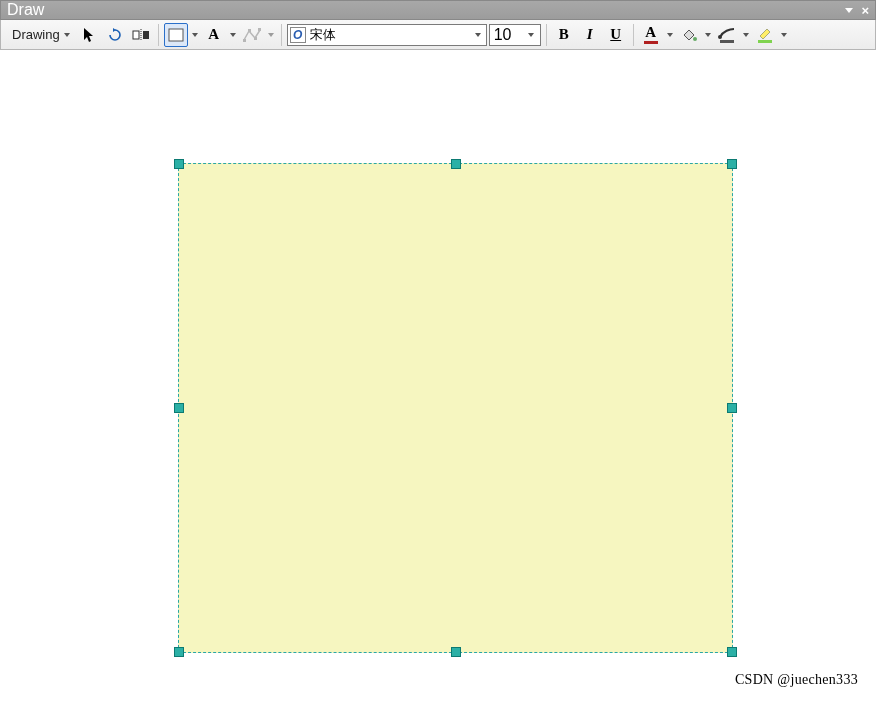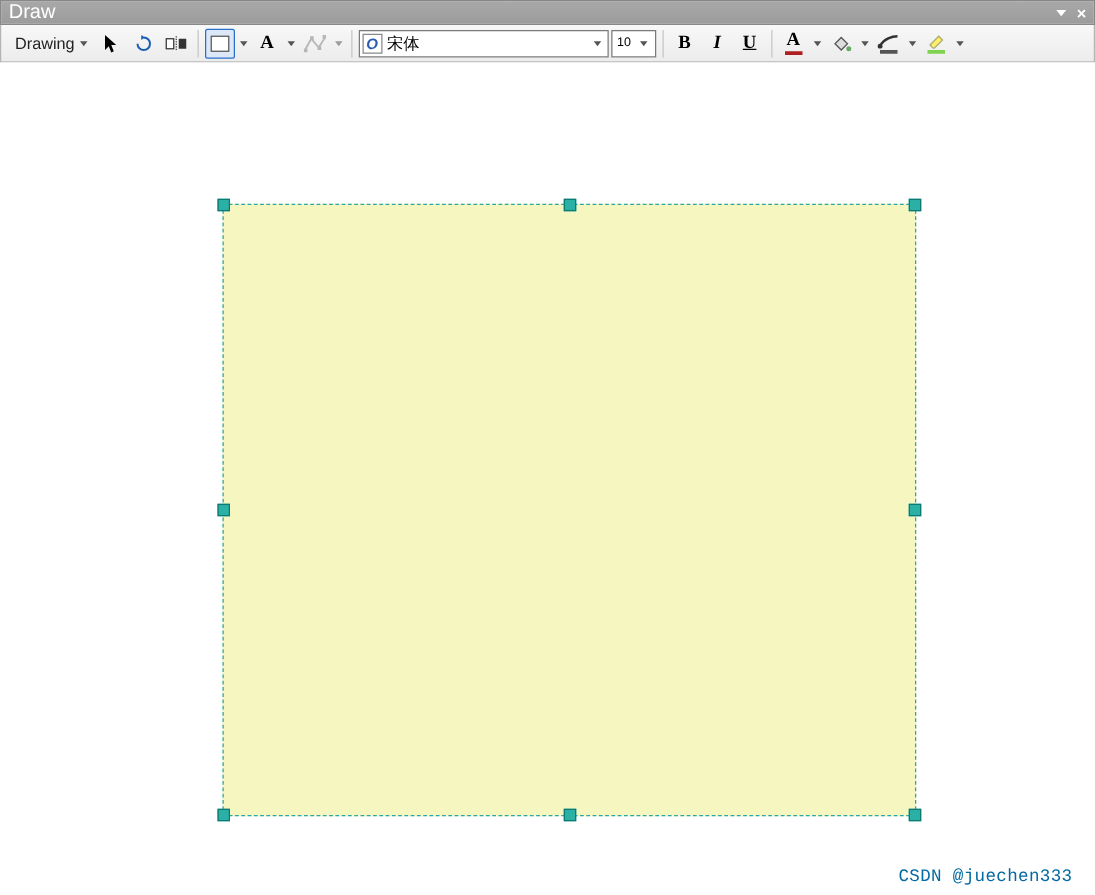--- a/index.html
+++ b/index.html
@@ -63,21 +63,21 @@
   height:22px; border:1px solid #7a7a7a; background:#fff; display:flex;align-items:center;
   width:200px; font-size:13px; padding:0 2px; gap:4px;
 }
 .font-select .slant-o {
   width:16px;height:16px;background:#fff;border:1px solid #888;
   display:flex;align-items:center;justify-content:center;font-style:italic;color:#2a5db0;font-weight:bold;font-size:12px;
 }
 .font-select .caret { margin-left:auto; margin-right:3px; }
 .size-select {
   height:22px;border:1px solid #7a7a7a;background:#fff;display:flex;align-items:center;
-  width:36px;font-size:10px;padding:0 4px;
+  width:52px;font-size:16px;padding:0 4px;
 }
 .size-select .caret { margin-left:auto; }
 .bold { font-weight:bold; font-family:'Times New Roman',serif; font-size:15px; }
 .italic { font-style:italic; font-family:'Times New Roman',serif; font-size:15px; font-weight:bold; }
 .uline { text-decoration:underline; font-family:'Times New Roman',serif; font-size:15px; font-weight:bold; }
 .letter-A { font-family:'Times New Roman',serif; font-weight:bold; font-size:15px; line-height:1; }
 .color-under { height:3px;width:14px;margin-top:1px; }
 .stack { display:flex;flex-direction:column;align-items:center; }
 
 
@@ -91,22 +91,22 @@
 }
 .handle {
   position:absolute; width:10px; height:10px;
   background:#2bb0a6; border:1px solid #0c7a72;
 }
 .h-nw{left:-5px;top:-5px}.h-n{left:50%;top:-5px;margin-left:-5px}.h-ne{right:-5px;top:-5px}
 .h-w{left:-5px;top:50%;margin-top:-5px}.h-e{right:-5px;top:50%;margin-top:-5px}
 .h-sw{left:-5px;bottom:-5px}.h-s{left:50%;bottom:-5px;margin-left:-5px}.h-se{right:-5px;bottom:-5px}
 
 .watermark{
-  position:absolute;right:18px;bottom:6px;color:#0369a1;font-size:14px;
-  font-family:Liberation Mono, monospace;letter-spacing:.3px;pointer-events:none;
+  position:absolute;right:18px;bottom:28px;color:#000000;font-size:14px;
+  font-family:Liberation Serif, serif;letter-spacing:.3px;pointer-events:none;
 }
 </style>
 </head>
 <body>
 
 <div class="titlebar">
   <span class="title">Draw</span>
   <div class="right">
     <span class="tri-down"></span>
     <span class="close-x">×</span>

